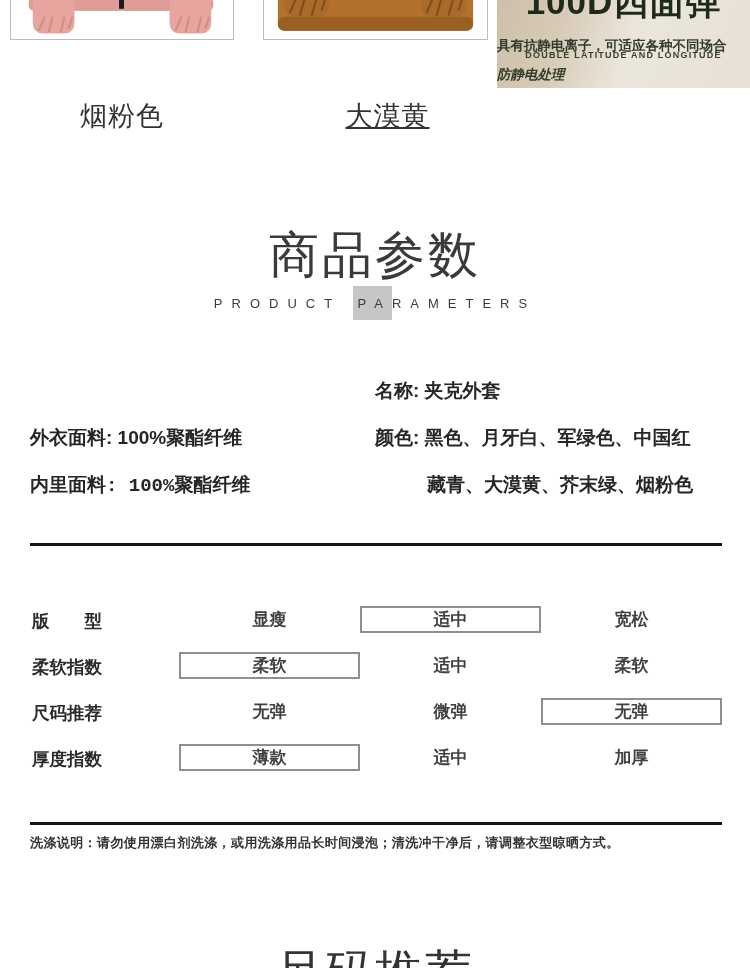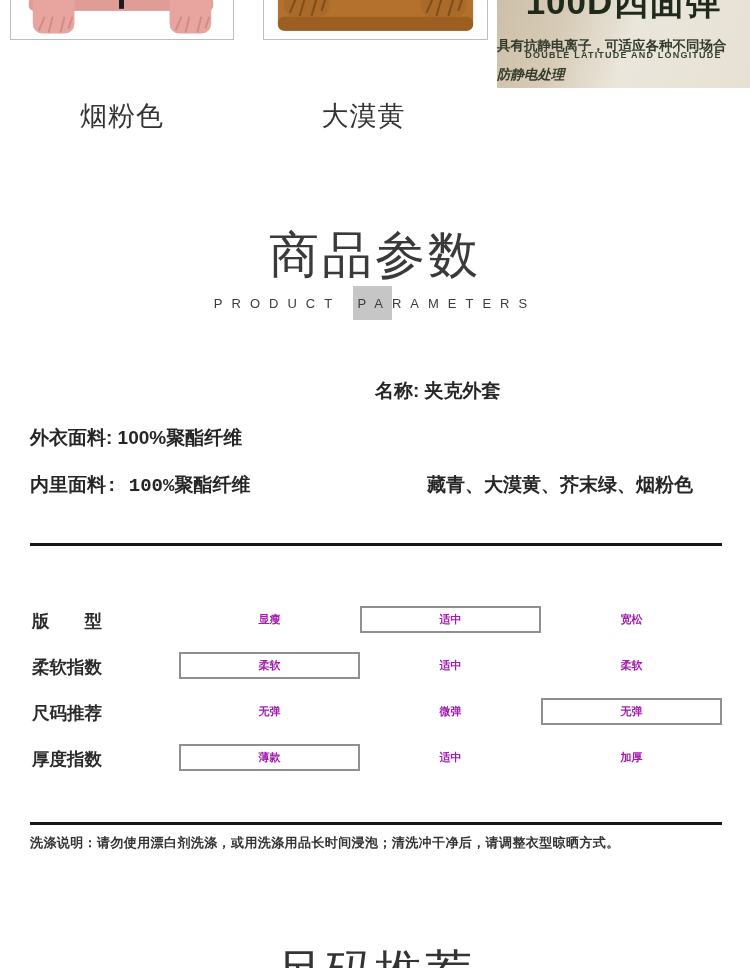--- a/index.html
+++ b/index.html
@@ -16,21 +16,21 @@
   }
   #swatch-left  { left:10px;  width:224px; }
   #swatch-mid   { left:263px; width:225px; }
   .swatch-box svg { position:absolute; left:0; top:0; width:100%; height:100%; }
 
   .swatch-label {
     position:absolute; top:66px; font-size:27px; font-weight:500; color:#333;
     text-align:center; letter-spacing:1px;margin-top:32px;
   }
   #label-left { left:10px;  width:224px; }
-  #label-mid  { left:251px; width:225px; }
+  #label-mid  { left:275px; width:225px;text-decoration:underline; }
 
   
   #fabric-panel {
     position:absolute; left:497px; top:0; width:253px; height:88px; overflow:hidden;
     background:linear-gradient(108deg,#cdc0a9 0%,#d7cbb7 26%,#ebe6db 52%,#e7e1d5 100%);
   }
   #fabric-panel .big-title {
     position:absolute; top:-21px; width:100%; text-align:center;
     font-size:35px; font-weight:bold; color:#1f2a1d; letter-spacing:1px; white-space:nowrap;
   }
@@ -68,21 +68,21 @@
   
   .rule { position:absolute; left:30px; width:692px; height:3px; background:#171717; }
   #rule-top { top:543px; }
   #rule-bottom { top:822px; }
 
   
   #spec-table { position:absolute; left:30px; top:606px; width:692px; }
   .spec-row { display:flex; align-items:flex-end; height:27px; margin-bottom:19px; }
   .spec-label { width:149px; font-size:17.5px; font-weight:600; color:#2b2b2b; padding-left:2px; }
   .opt { width:181px; height:27px; display:flex; align-items:center; justify-content:center;
-    font-size:11px; font-weight:600; color:#a21caf; }
+    font-size:17px; font-weight:600; color:#404040; }
   .opt.sel { border:2px solid #8f8f8f; background:#fff; }
 
   
   #wash-note {
     position:absolute; left:30px; top:834px; width:700px;
     font-size:13px; font-weight:600; color:#333; letter-spacing:0.4px; white-space:nowrap;
   }
 
   
   #next-title {
@@ -138,20 +138,21 @@
   <div class="swatch-label" id="label-mid">大漠黄</div>
 
   <div id="section-subtitle"><span>PRODUCT </span><span class="hl">PA</span><span>RAMETERS</span></div>
   <div id="section-title">商品参数</div>
 
   <div class="info-row" id="info-row-1" style="top:378px;">
     <span class="right">名称: 夹克外套</span>
   </div>
   <div class="info-row" id="info-row-2" style="top:425px;">
     <span class="left">外衣面料: 100%聚酯纤维</span>
+    <span class="right">颜色: 黑色、月牙白、军绿色、中国红</span>
   </div>
   <div class="info-row" id="info-row-3" style="top:472px;font-family:Liberation Mono, monospace;">
     <span class="left">内里面料: 100%聚酯纤维</span>
     <span class="right">藏青、大漠黄、芥末绿、烟粉色</span>
   </div>
 
   <div class="rule" id="rule-top"></div>
 
   <div id="spec-table">
     <div class="spec-row">

